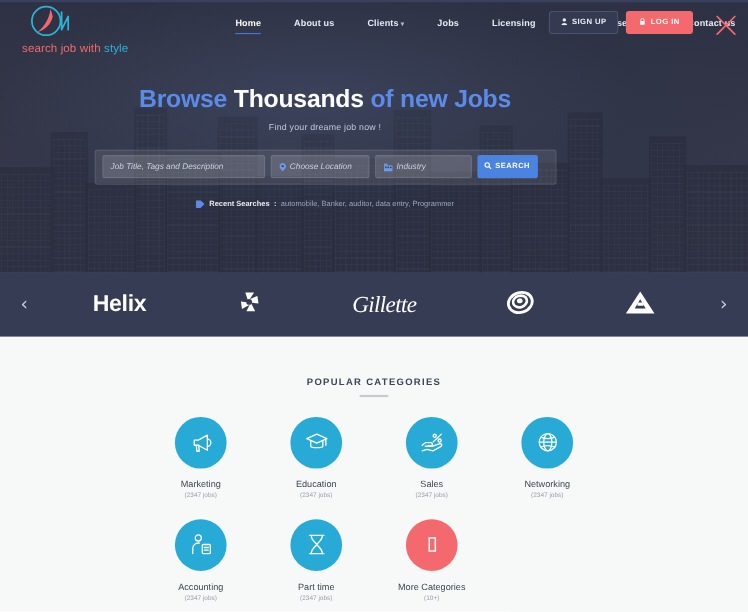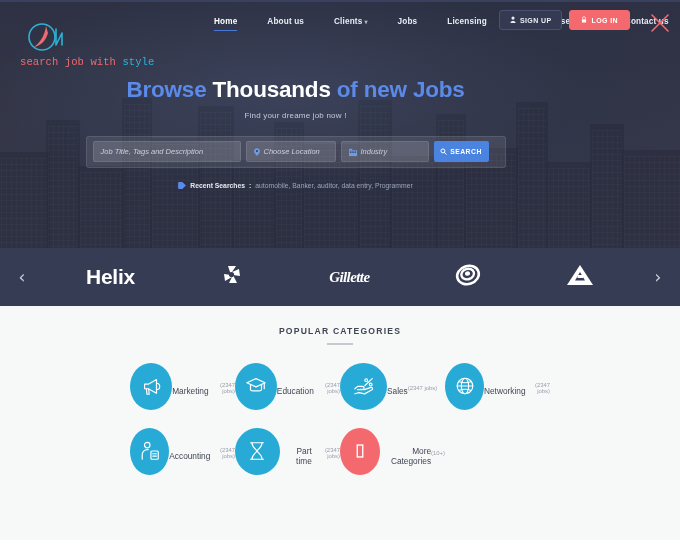--- a/index.html
+++ b/index.html
@@ -33,21 +33,21 @@
     background: radial-gradient(ellipse 420px 150px at 42% 36%, rgba(120,140,190,0.16), rgba(0,0,0,0) 70%);
     pointer-events:none;
   }
   .topline { position:absolute; left:0; top:0; width:680px; height:2px; background:#39415f; }
 
   
   .header {
     position:absolute; left:0; top:2px; width:680px; height:42px;
     display:flex; align-items:flex-start; z-index:6;
   }
-  .logo-wrap { position:absolute; left:18px; top:19px; width:140px;font-family:Liberation Mono, monospace; }
+  .logo-wrap { position:absolute; left:18px; top:1px; width:140px; }
   .logo-mark { position:relative; width:54px; height:34px; margin-left:6px; }
   .tagline { font-size:10.5px; margin-top:1px; margin-left:2px; white-space:nowrap; letter-spacing:.1px; }
   .tagline .t1 { color:#ef6a6e; }
   .tagline .t2 { color:#2db2d6; }
 
   .nav { position:absolute; left:205px; top:15px; display:flex; align-items:center; gap:12px; }
   .nav a {
     color:#e9ecf3; font-size:8.2px; font-weight:bold; text-decoration:none;
     padding:0 9px; letter-spacing:.15px; white-space:nowrap; position:relative;
   }
@@ -118,38 +118,38 @@
     display:flex; align-items:center; z-index:7;
   }
   .car-arrow{
     width:44px; height:58px; display:flex; align-items:center; justify-content:center;
     color:#c9cdda; font-size:17px; cursor:pointer; flex:0 0 44px; font-family:"DejaVu Sans", sans-serif;
   }
   .brand-track{ flex:1; display:flex; justify-content:space-around; height:58px; }
   .brand{ display:flex; align-items:center; justify-content:center; height:58px; cursor:pointer; }
   .brand-helix{ color:#fff; font-size:21px; font-weight:bold; letter-spacing:-0.3px; }
   .brand-gillette{
-    color:#fff; font-size:15px; font-weight:bold; font-style:italic; letter-spacing:-0.6px;
+    color:#fff; font-size:21px; font-weight:normal; font-style:italic; letter-spacing:-0.6px;
     font-family:"Liberation Serif", serif;
   }
 
   
   .cats{
-    position:absolute; left:0; top:290px; width:680px; height:250px;
+    position:absolute; left:0; top:306px; width:680px; height:250px;
     background:#f7f8f8;
   }
   .cats-head{ text-align:center; padding-top:36px; }
   .cats-title{ font-size:8.6px; font-weight:bold; color:#3e4654; letter-spacing:1.2px; }
   .cats-rule{ width:26px; height:1.5px; background:#c6cbd2; margin:7px auto 0; }
 
   .cat-grid{
     margin:18px auto 0; width:420px;
     display:grid; grid-template-columns:repeat(4,1fr); row-gap:18px;
   }
-  .cat{ display:flex; flex-direction:row; align-items:center; cursor:pointer;text-align:right; }
+  .cat{ display:flex; flex-direction:column; align-items:center; cursor:pointer; }
   .cat-circle{
     width:47px; height:47px; border-radius:50%; background:#27abd6;
     display:flex; align-items:center; justify-content:center;
   }
   .cat-circle.red{ background:#f4696d; }
   .cat-name{ margin-top:9px; font-size:8.3px; color:#3f4654; }
   .cat-count{ margin-top:3px; font-size:5.9px; color:#9aa0ab; }
 </style>
 </head>
 <body>

